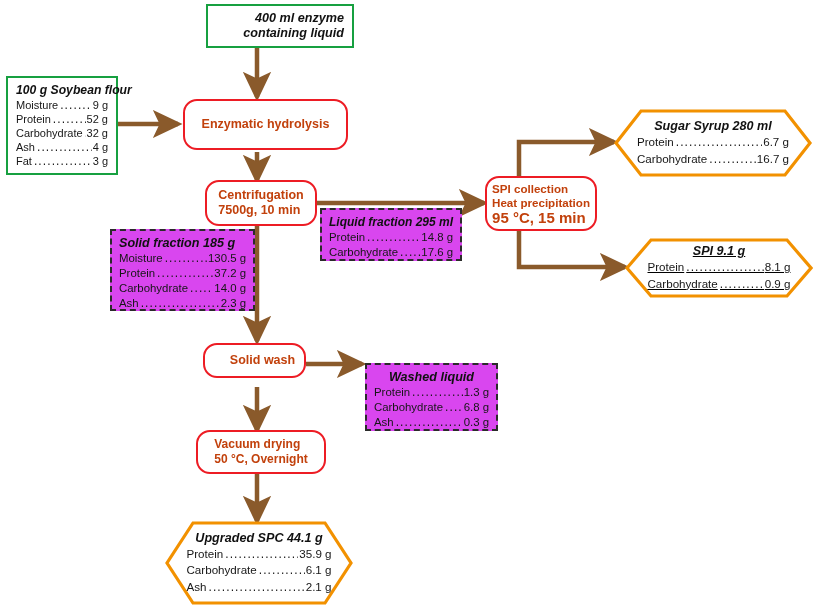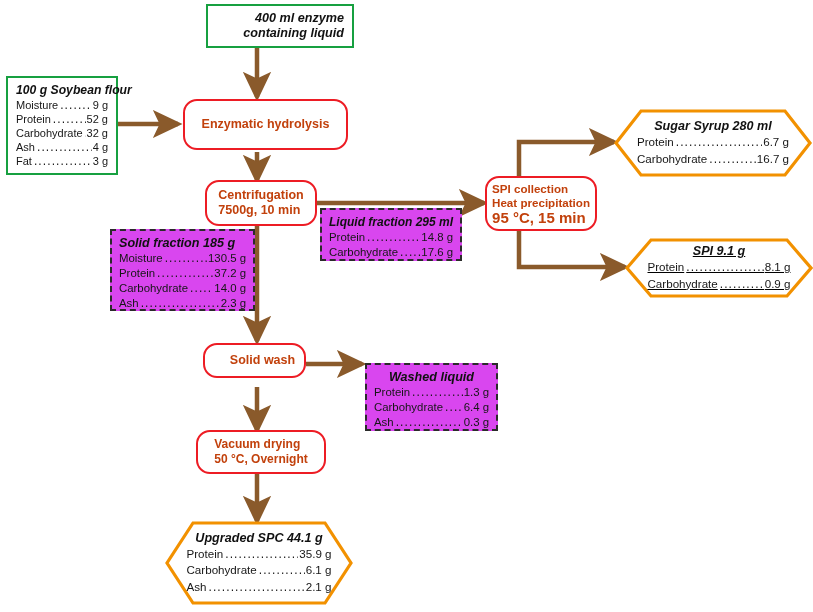--- a/index.html
+++ b/index.html
@@ -230,21 +230,21 @@
     <div class="title-line title-center">Washed liquid</div>
     <div>
       <div class="comp-row" style="font-size:11.4px;line-height:15px;">
         <span class="comp-name">Protein</span>
         <span class="comp-dots">....................................</span>
         <span class="comp-val">1.3 g</span>
       </div>
       <div class="comp-row" style="font-size:11.4px;line-height:15px;">
         <span class="comp-name">Carbohydrate</span>
         <span class="comp-dots">....................................</span>
-        <span class="comp-val">6.4 g</span>
+        <span class="comp-val">6.8 g</span>
       </div>
       <div class="comp-row" style="font-size:11.4px;line-height:15px;">
         <span class="comp-name">Ash</span>
         <span class="comp-dots">....................................</span>
         <span class="comp-val">0.3 g</span>
       </div>
     </div>
   </div>
 
   <div class="node box-process" style="left:196px;top:430px;width:130px;height:44px;">

